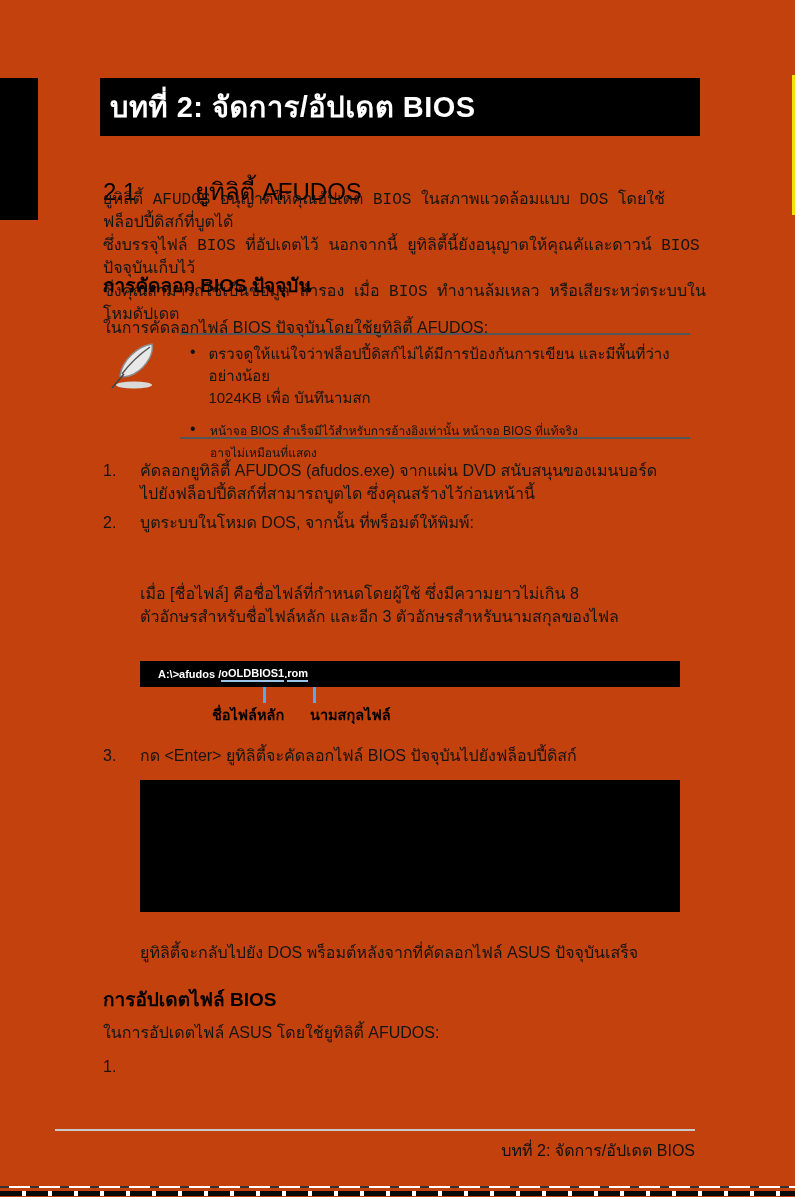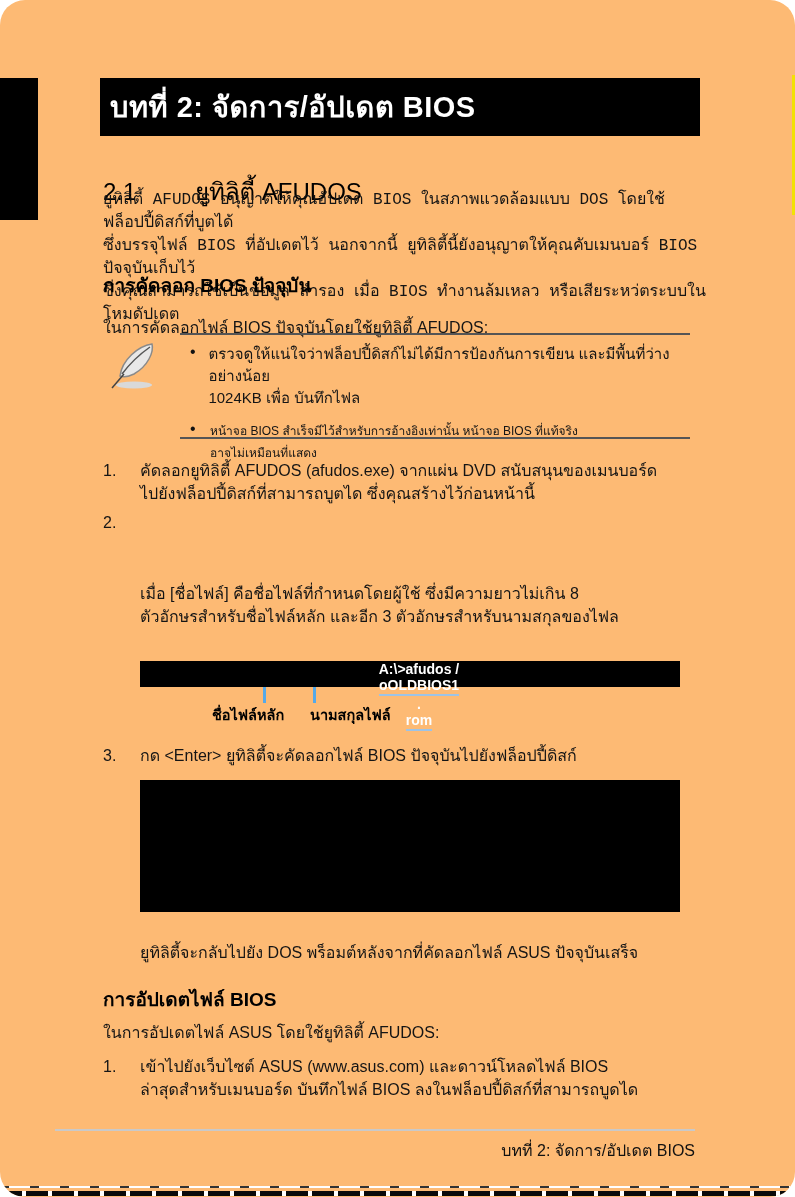--- a/index.html
+++ b/index.html
@@ -1,36 +1,36 @@
 <!DOCTYPE html>
 <html><head>
 <meta charset="utf-8">
 <style>
   html,body{margin:0;padding:0;background:#ffffff;}
   body{font-family:"Liberation Sans","DejaVu Sans",sans-serif;color:#111;}
-  .page{position:relative;width:795px;height:1197px;background:#fdba74;overflow:hidden;border-radius:25px;}
+  .page{position:relative;width:795px;height:1197px;background:#c2410c;overflow:hidden;}
   .abs{position:absolute;}
   .chapter-bar{left:100px;top:78px;width:600px;height:58px;background:#000;color:#fff;
     display:flex;align-items:center;padding-left:10px;box-sizing:border-box;
     font-size:29px;font-weight:bold;letter-spacing:0.5px;}
   .left-tab{left:0;top:78px;width:38px;height:142px;background:#000;}
   .yellow-edge{left:792px;top:75px;width:3px;height:140px;background:#f2e205;}
   .section-head{left:103px;top:144px;width:600px;font-size:24px;font-weight:normal;color:#000;margin-top:28px;}
   .section-num{display:inline-block;width:92px;}
   .body-text{font-size:16px;line-height:23px;color:#151515;}
   .sub-head{font-size:19px;font-weight:bold;color:#000;}
   .note-rule{background:#555;height:2px;}
   .bullet-row{display:flex;}
   .bullet-dot{width:20px;font-size:16px;}
   .step-row{display:flex;}
   .step-num{width:37px;font-size:16px;}
   .cmd-bold{font-weight:bold;font-size:16px;}
   .terminal{left:140px;top:661px;width:540px;height:26px;background:#000;color:#fff;
     display:flex;align-items:center;padding-left:18px;box-sizing:border-box;
-    font-size:14px;font-weight:bold;font-family:"Liberation Sans",sans-serif;flex-direction:column;}
+    font-size:11px;font-weight:bold;font-family:"Liberation Sans",sans-serif;}
   .u-main,.u-ext{border-bottom:2px solid #9dc3e6;padding-bottom:1px;}
   .pointer-line{width:3px;background:#55a9e8;}
   .fig-label{font-size:14.5px;font-weight:bold;color:#000;margin-left:17px;}
   .bios-screen{left:140px;top:780px;width:540px;height:132px;background:#000;}
   .footer-rule{left:55px;top:1129px;width:640px;height:2px;background:#c9c9c9;}
   .footer-text{left:400px;top:1138px;width:295px;text-align:right;font-size:16px;color:#111;}
   .bottom-band{left:0;top:1185px;width:795px;height:12px;
     background:
       repeating-linear-gradient(90deg,#0a0a0a 0 22px,#ffffff 22px 26px) 0 6px/100% 5px no-repeat,
       repeating-linear-gradient(90deg,#333 0 9px,#fff 9px 30px) 0 1px/100% 2px no-repeat;}
@@ -47,42 +47,42 @@
   <div class="abs chapter-bar">
     <span>บทที่ 2: จัดการ/อัปเดต BIOS</span>
   </div>
 
   <div class="abs section-head">
     <span class="section-num">2.1</span><span>ยูทิลิตี้ AFUDOS</span>
   </div>
 
   <div class="abs body-text" style="left:103px;top:189px;width:605px;font-family:Liberation Mono, monospace;">
     <div>ยูทิลิตี้ AFUDOS อนุญาตให้คุณอัปเดต BIOS ในสภาพแวดล้อมแบบ DOS โดยใช้ฟล็อปปี้ดิสก์ที่บูตได้</div>
-    <div>ซึ่งบรรจุไฟล์ BIOS ที่อัปเดตไว้ นอกจากนี้ ยูทิลิตี้นี้ยังอนุญาตให้คุณคับเมนบอร์ BIOS ปัจจุบันเก็บไว้</div>
+    <div>ซึ่งบรรจุไฟล์ BIOS ที่อัปเดตไว้ นอกจากนี้ ยูทิลิตี้นี้ยังอนุญาตให้คุณคัและดาวน์ BIOS ปัจจุบันเก็บไว้</div>
     <div>ซึ่งคุณสามารถใช้เป็นข้อมูล สำรอง เมื่อ BIOS ทำงานล้มเหลว หรือเสียระหว่ตระบบในโหมดัปเดต</div>
   </div>
 
   <div class="abs sub-head" style="left:103px;top:270px;">การคัดลอก BIOS ปัจจุบัน</div>
   <div class="abs body-text" style="left:103px;top:316px;width:605px;">ในการคัดลอกไฟล์ BIOS ปัจจุบันโดยใช้ยูทิลิตี้ AFUDOS:</div>
 
   <div class="abs note-rule" style="left:180px;top:333px;width:510px;"></div>
   <div class="abs quill">
     <svg width="52" height="58" viewBox="0 0 52 58">
       <ellipse cx="26" cy="47" rx="18" ry="3.5" fill="#d9d9d9"></ellipse>
       <path d="M12 38 C14 22, 30 8, 44 6 C46 14, 40 28, 26 36 C20 39, 15 39, 12 38 Z" fill="#e8e8e8" stroke="#8a8a8a" stroke-width="1.5"></path>
       <path d="M14 36 C20 28, 32 16, 42 9" stroke="#555" stroke-width="1.5" fill="none"></path>
       <path d="M4 50 L16 36" stroke="#444" stroke-width="1.5"></path>
     </svg>
   </div>
   <div class="abs" style="left:190px;top:343px;width:500px;">
     <div class="bullet-row">
       <div class="bullet-dot">•</div>
       <div class="body-text" style="font-size:15px;line-height:22px;">
         <div>ตรวจดูให้แน่ใจว่าฟล็อปปี้ดิสก์ไม่ได้มีการป้องกันการเขียน และมีพื้นที่ว่างอย่างน้อย</div>
-        <div>1024KB เพื่อ บันทึกไฟล</div>
+        <div>1024KB เพื่อ บันทึนามสก</div>
       </div>
     </div>
     <div class="bullet-row" style="margin-top:11px;">
       <div class="bullet-dot">•</div>
       <div class="body-text" style="font-size:12px;line-height:22px;">
         <div>หน้าจอ BIOS สำเร็จมีไว้สำหรับการอ้างอิงเท่านั้น หน้าจอ BIOS ที่แท้จริง</div>
         <div>อาจไม่เหมือนที่แสดง</div>
       </div>
     </div>
   </div>
@@ -92,20 +92,21 @@
     <div class="step-row">
       <div class="step-num body-text">1.</div>
       <div class="body-text">
         <div>คัดลอกยูทิลิตี้ AFUDOS (afudos.exe) จากแผ่น DVD สนับสนุนของเมนบอร์ด</div>
         <div>ไปยังฟล็อปปี้ดิสก์ที่สามารถบูตได ซึ่งคุณสร้างไว้ก่อนหน้านี้</div>
       </div>
     </div>
     <div class="step-row" style="margin-top:6px;">
       <div class="step-num body-text">2.</div>
       <div class="body-text">
+        <div>บูตระบบในโหมด DOS, จากนั้น ที่พร็อมต์ให้พิมพ์:</div>
       </div>
     </div>
   </div>
 
   <div class="abs body-text" style="left:140px;top:582px;width:560px;">
     <div>เมื่อ [ชื่อไฟล์] คือชื่อไฟล์ที่กำหนดโดยผู้ใช้ ซึ่งมีความยาวไม่เกิน 8</div>
     <div>ตัวอักษรสำหรับชื่อไฟล์หลัก และอีก 3 ตัวอักษรสำหรับนามสกุลของไฟล</div>
   </div>
 
   <div class="abs terminal">
@@ -128,24 +129,20 @@
 
   <div class="abs bios-screen"></div>
 
   <div class="abs body-text" style="left:140px;top:941px;width:560px;">ยูทิลิตี้จะกลับไปยัง DOS พร็อมต์หลังจากที่คัดลอกไฟล์ ASUS ปัจจุบันเสร็จ</div>
 
   <div class="abs sub-head" style="left:103px;top:984px;">การอัปเดตไฟล์ BIOS</div>
   <div class="abs body-text" style="left:103px;top:1021px;width:605px;">ในการอัปเดตไฟล์ ASUS โดยใช้ยูทิลิตี้ AFUDOS:</div>
   <div class="abs" style="left:103px;top:1055px;width:605px;">
     <div class="step-row">
       <div class="step-num body-text">1.</div>
-      <div class="body-text">
-        <div>เข้าไปยังเว็บไซต์ ASUS (www.asus.com) และดาวน์โหลดไฟล์ BIOS</div>
-        <div>ล่าสุดสำหรับเมนบอร์ด บันทึกไฟล์ BIOS ลงในฟล็อปปี้ดิสก์ที่สามารถบูดได</div>
-      </div>
     </div>
   </div>
 
   <div class="abs footer-rule"></div>
   <div class="abs footer-text">บทที่ 2: จัดการ/อัปเดต BIOS</div>
   <div class="abs bottom-band"></div>
 
 </div>
 
 </body></html>

